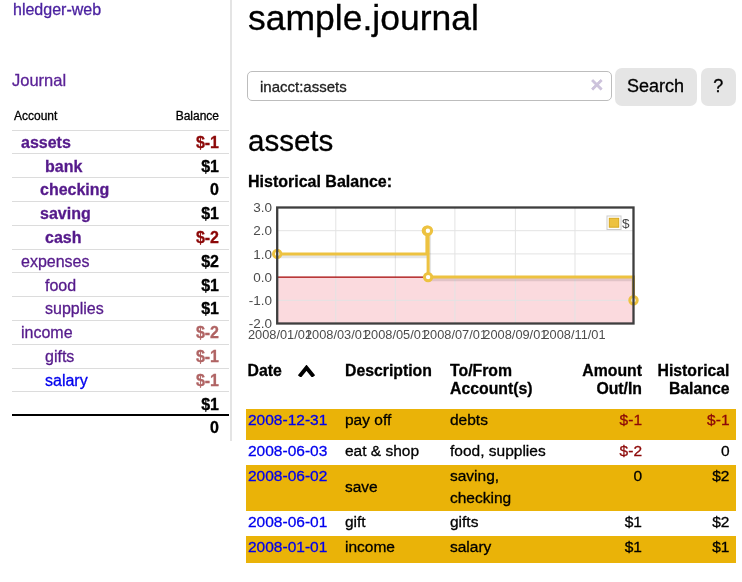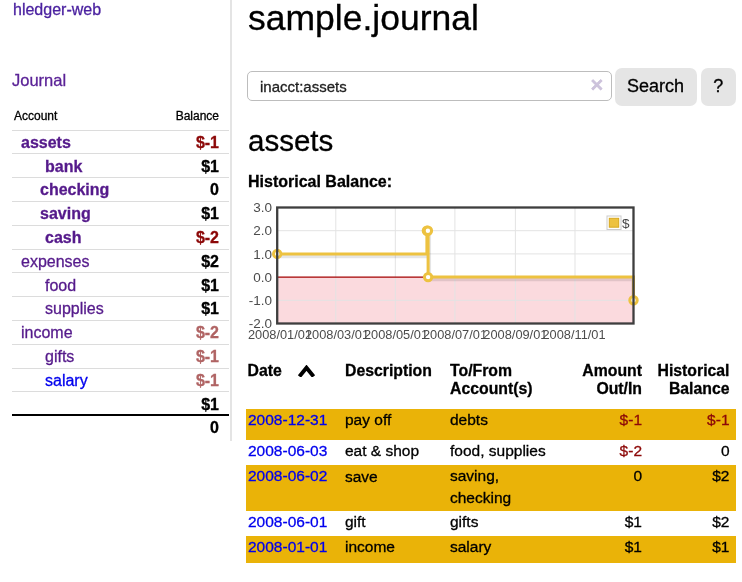--- a/index.html
+++ b/index.html
@@ -203,21 +203,21 @@
       </tr>
   <tr>
         <td class="date"><a class="blue" href="#">2008-06-03</a></td>
         <td>eat &amp; shop</td>
         <td>food, supplies</td>
         <td class="r red">$-2</td>
         <td class="r">0</td>
       </tr>
   <tr class="g">
         <td class="date" style="padding-top:1.5px;"><a class="blue" href="#">2008-06-02</a></td>
-        <td style="padding-top:2px;">save</td>
+        <td style="padding-top:12px;">save</td>
         <td style="padding-bottom:4px;">
           <div>saving,</div>
           <div style="margin-top:2.7px;">checking</div>
         </td>
         <td class="r" style="padding-top:1.5px;">0</td>
         <td class="r" style="padding-top:1.5px;">$2</td>
       </tr>
   <tr>
         <td class="date"><a class="blue" href="#">2008-06-01</a></td>
         <td>gift</td>

